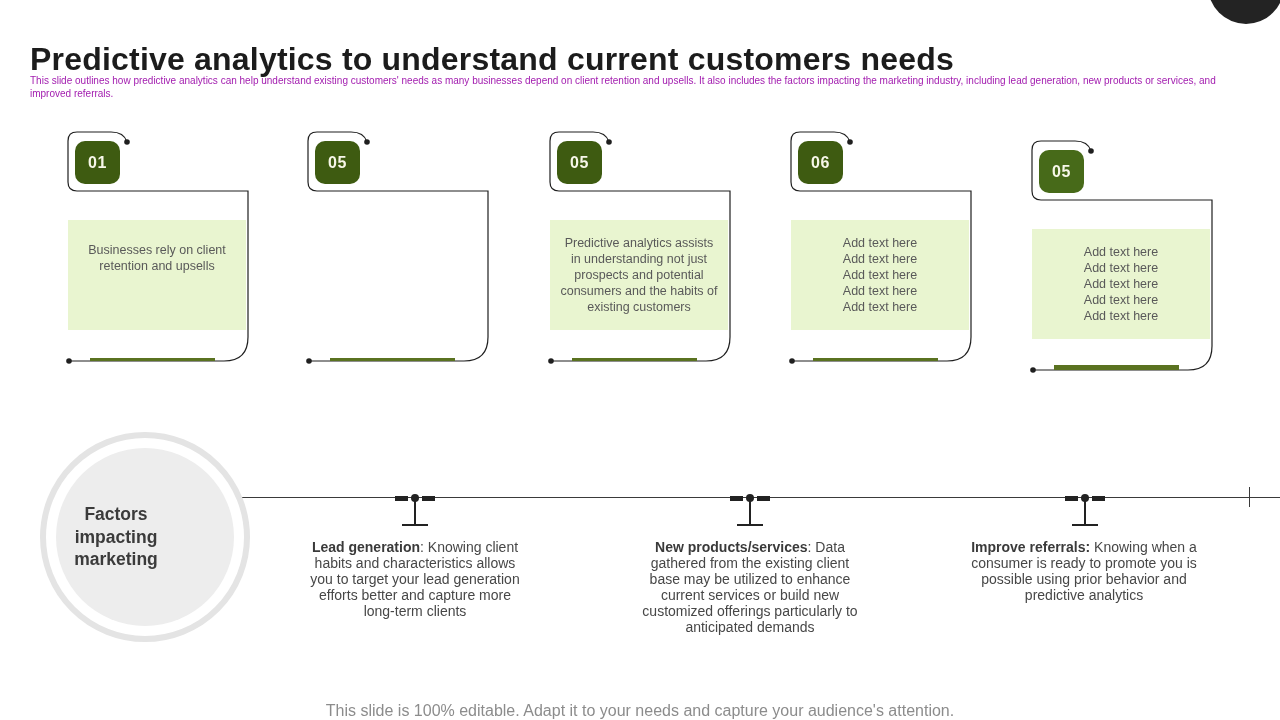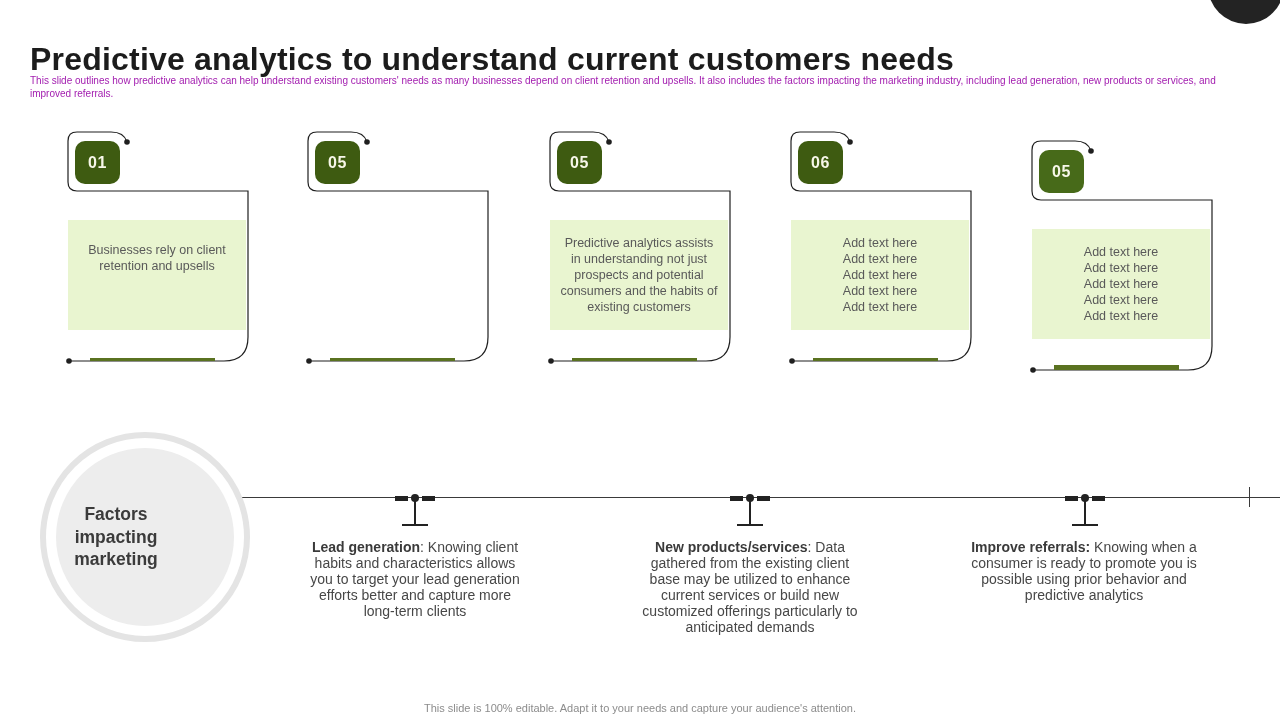--- a/index.html
+++ b/index.html
@@ -65,21 +65,21 @@
   .tl-marker .dot{position:absolute;left:16px;top:0;width:8px;height:8px;border-radius:50%;background:#222;}
   .tl-marker .stem{position:absolute;left:19.3px;top:4px;width:1.4px;height:27px;background:#222;}
   .tl-marker .foot{position:absolute;left:7px;top:30px;width:26px;height:1.6px;background:#222;}
   .factor{
     position:absolute;top:539px;font-size:14px;line-height:16px;color:#474747;text-align:center;
   }
   .factor b{color:#3a3a3a;}
   
   .footer{
     position:absolute;left:0;top:702px;width:1280px;text-align:center;
-    font-size:11px;color:#8c8c8c;
+    font-size:16px;color:#8c8c8c;
   }
 </style>
 </head>
 <body>
 
 <div class="stage">
 
   <div class="corner-circle"></div>
 
   <h1 class="title">Predictive analytics to understand current customers needs</h1>

